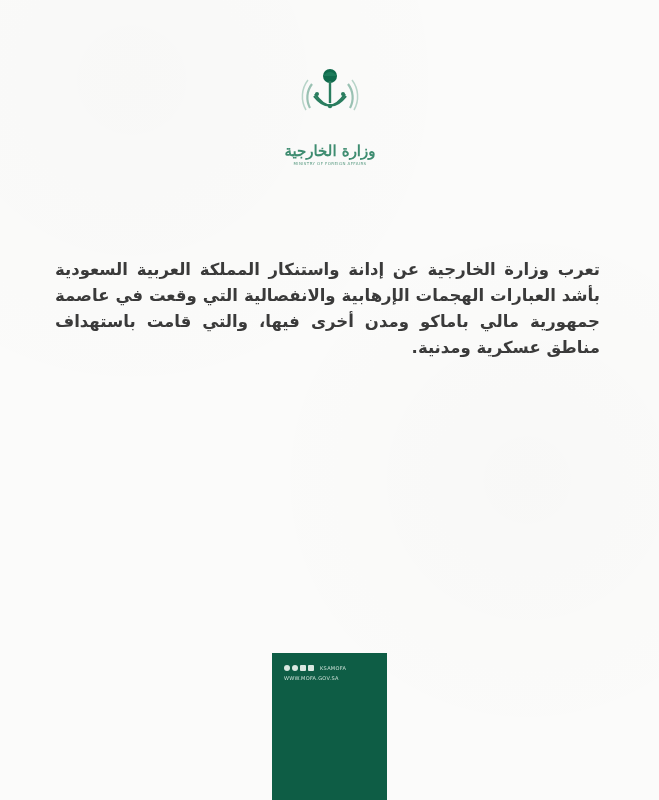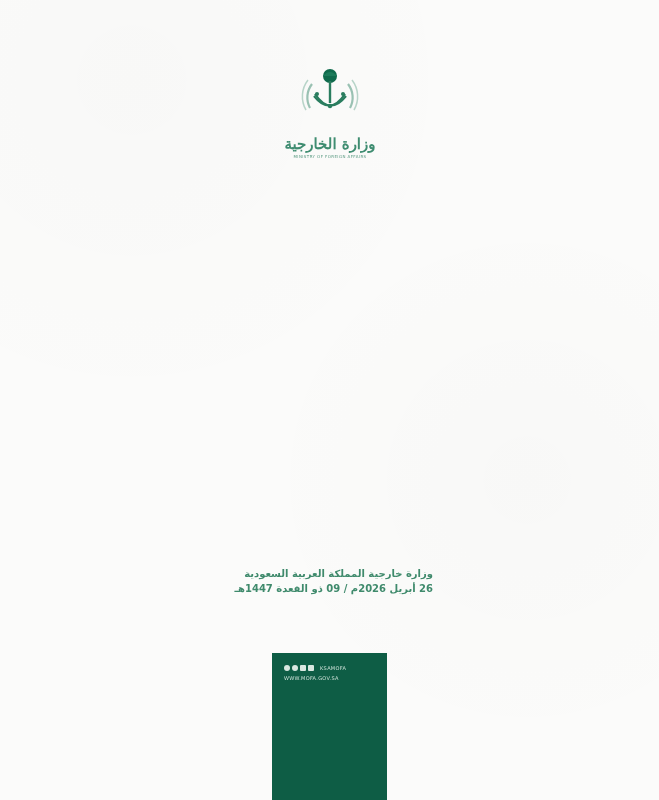--- a/index.html
+++ b/index.html
@@ -27,21 +27,21 @@
       left: 282px;
       top: 66px;
       width: 96px;
       height: 100px;
       display: flex;
       flex-direction: column;
       align-items: center;
     }
     .logo svg { display: block; }
     .logo-wordmark {
-      margin-top: 10px;
+      margin-top: 17px;
       font-size: 15px;
       line-height: 16px;
       color: #1f7a5a;
       direction: rtl;
       font-family: "DejaVu Serif", serif;
       font-weight: bold;
       white-space: nowrap;
       letter-spacing: -0.5px;
       opacity: 0.85;
     }
@@ -134,25 +134,22 @@
       <path d="M15 28 Q30 50 46 30" fill="none" stroke="#2a7d5f" stroke-width="2.2"></path>
       <path d="M45 28 Q30 50 14 30" fill="none" stroke="#2a7d5f" stroke-width="2.2"></path>
       <circle cx="17" cy="28" r="2" fill="#2a7d5f"></circle>
       <circle cx="43" cy="28" r="2" fill="#2a7d5f"></circle>
       <circle cx="30" cy="40" r="2.2" fill="#2a7d5f"></circle>
     </svg>
     <div class="logo-wordmark">وزارة الخارجية</div>
     <div class="logo-subtitle">MINISTRY OF FOREIGN AFFAIRS</div>
   </div>
 
+  <p class="body-text para-1">تعرب وزارة الخارجية عن إدانة واستنكار المملكة العربية السعودية بأشد العبارات الهجمات الإرهابية والانفصالية التي وقعت في عاصمة جمهورية مالي باماكو ومدن أخرى فيها، والتي قامت باستهداف مناطق عسكرية ومدنية.</p>
 
-  <div class="signature">
-    <div>وزارة خارجية المملكة العربية السعودية</div>
-    <div>26 أبريل 2026م / 09 ذو القعدة 1447هـ</div>
-  </div>
 
   <div class="contact-box">
     <div class="contact-row row-social">
       <span class="social-icon"></span>
       <span class="social-icon"></span>
       <span class="social-icon sq"></span>
       <span class="social-icon sq"></span>
       <span class="handle">KSAMOFA</span>
     </div>
     <div class="contact-row row-web">

